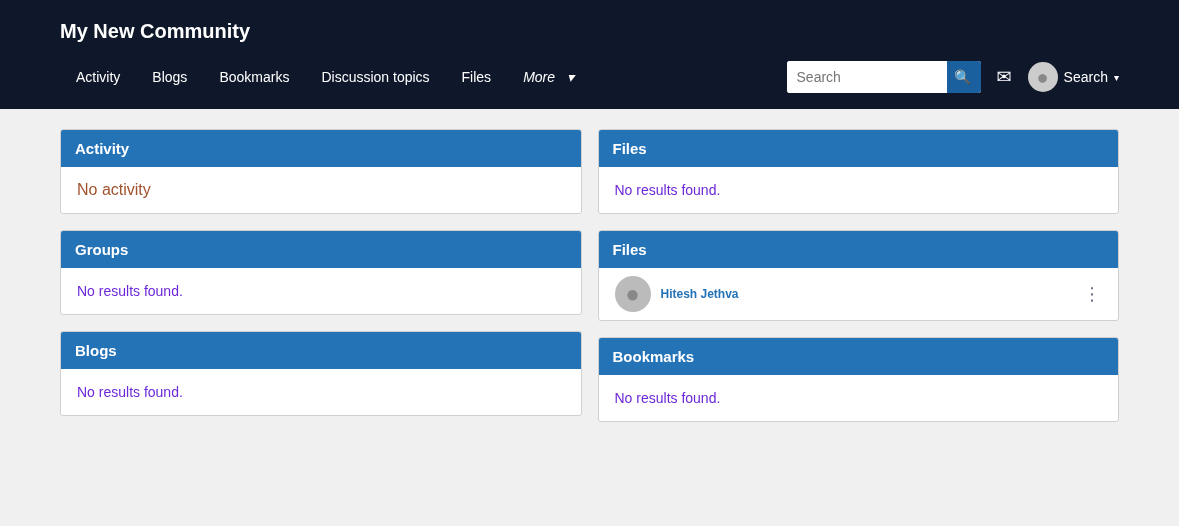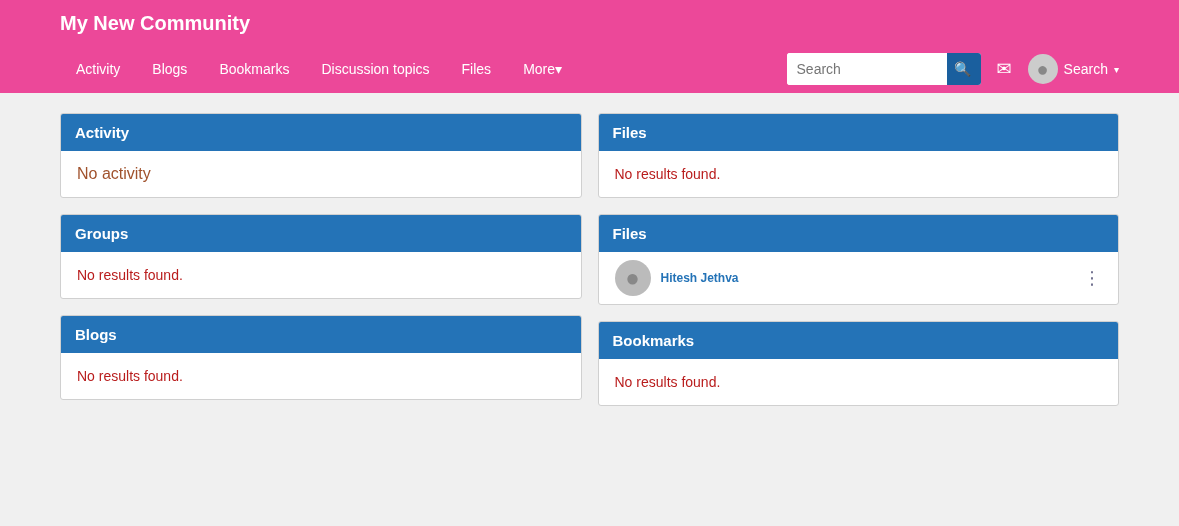--- a/index.html
+++ b/index.html
@@ -1,21 +1,21 @@
 <!DOCTYPE html>
 <html><head>
   <meta charset="utf-8">
   <style>
     * { box-sizing: border-box; margin: 0; padding: 0; }
     body { font-family: Arial, sans-serif; background: #f0f0f0; min-height: 526px; }
 
     
     .header {
-      background: #ec4899;
-      padding: 0 60px;
+      background: #0f172a;
+      padding: 8px 60px;
     }
     .header-top {
       padding: 12px 0 0 0;
     }
     .site-title {
       color: #fff;
       font-size: 20px;
       font-weight: bold;
       padding-bottom: 10px;
     }
@@ -35,21 +35,22 @@
       color: #fff;
       text-decoration: none;
       font-size: 14px;
       padding: 14px 16px;
       cursor: pointer;
       white-space: nowrap;
     }
     .nav-link-more {
       display: flex;
       align-items: center;
-      gap: 0;
+      gap: 12px;
+      font-style: italic;
     }
     .nav-right {
       display: flex;
       align-items: center;
       gap: 16px;
       margin-left: auto;
     }
     .search-box {
       display: flex;
       align-items: center;
@@ -128,21 +129,21 @@
       background: #2473b7;
       color: #fff;
       font-size: 15px;
       font-weight: bold;
       padding: 10px 14px;
     }
     .card-body {
       padding: 14px 16px;
     }
     .no-results {
-      color: #b91c1c;
+      color: #6d28d9;
       font-size: 14px;
     }
     .no-activity {
       color: #a0522d;
       font-size: 16px;
     }
 
     
     .user-row {
       display: flex;

